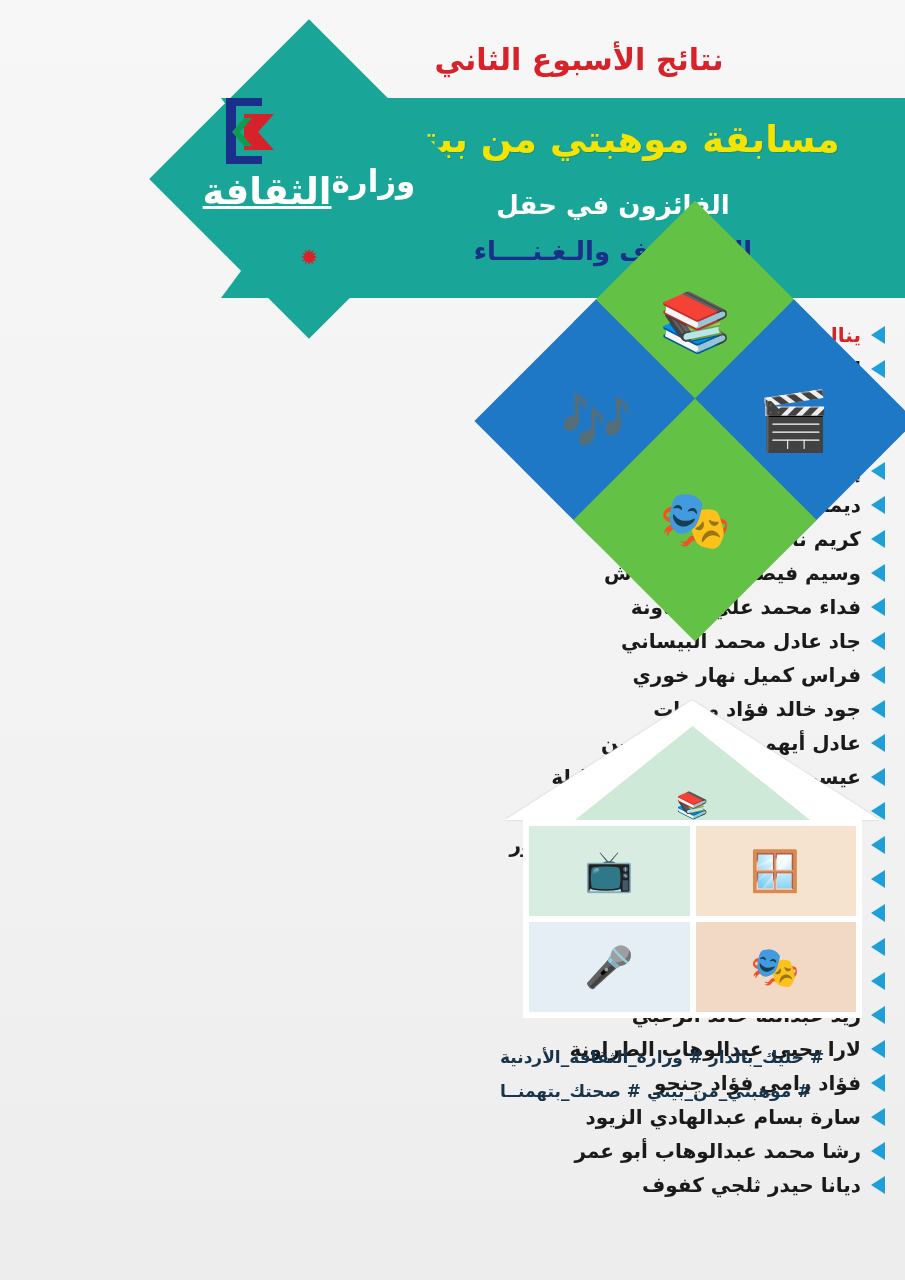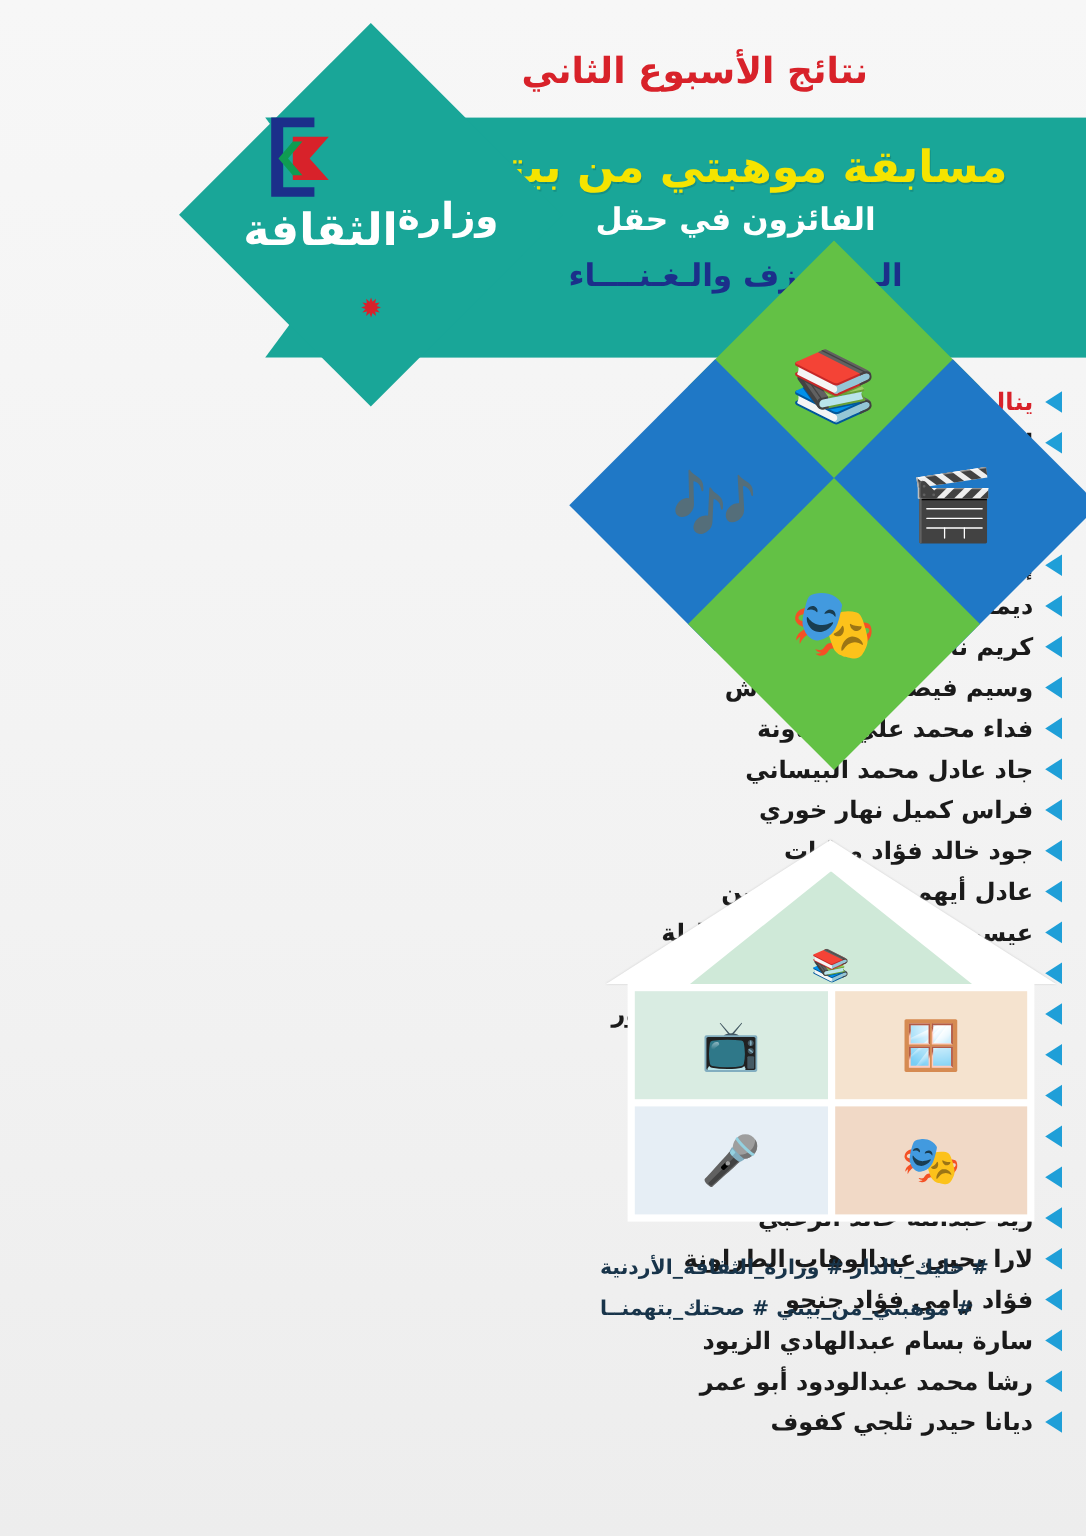--- a/index.html
+++ b/index.html
@@ -47,21 +47,21 @@
   }
   .comp-title {
     font-size: 37px; font-weight: bold;
     color: #f5e400;
     margin-top: 8px;
     text-shadow: 1px 1px 0 rgba(0,0,0,.12);
   }
   .winners-label {
     font-size: 26px; font-weight: bold;
     color: #ffffff;
-    margin-top: 8px;
+    margin-top: 29px;
   }
   .field-name {
     font-size: 26px; font-weight: bold;
     color: #1b2f8a;
     margin-top: 16px;
     letter-spacing: 3px;
   }
 
   
   .logo-diamond {
@@ -76,21 +76,21 @@
     top: 86px; left: 214px;
     width: 190px; height: 190px;
     transform: none;
     display: flex; flex-direction: row;
     align-items: center; justify-content: center;
   }
   .logo-word1, .logo-word2 {
     color: #fff; font-weight: bold; line-height: 1;
   }
   .logo-word1 { font-size: 31px; }
-  .logo-word2 { font-size: 37px; margin-top: 20px; }
+  .logo-word2 { font-size: 37px; margin-top: 20px; text-decoration: underline; }
   .logo-mark {
     position: absolute;
     right: 120px; top: 8px;
     width: 62px; height: 74px;
   }
   .logo-star {
     position: absolute;
     left: 86px; bottom: 6px;
     color: #d8222a; font-size: 22px;
   }
@@ -326,21 +326,21 @@
     <div class="name-row">
       <div class="arrow"></div>
       <div class="name-text">فؤاد رامي فؤاد جنحو</div>
     </div>
     <div class="name-row">
       <div class="arrow"></div>
       <div class="name-text">سارة بسام عبدالهادي الزيود</div>
     </div>
     <div class="name-row">
       <div class="arrow"></div>
-      <div class="name-text">رشا محمد عبدالودود أبو عمر</div>
+      <div class="name-text">رشا محمد عبدالوهاب أبو عمر</div>
     </div>
     <div class="name-row">
       <div class="arrow"></div>
       <div class="name-text">ديانا حيدر ثلجي كفوف</div>
     </div>
   </div>
 
   <div class="art-diamond">
     <div class="dia-cell dia-top">
       <div class="dia-emoji">📚</div>

